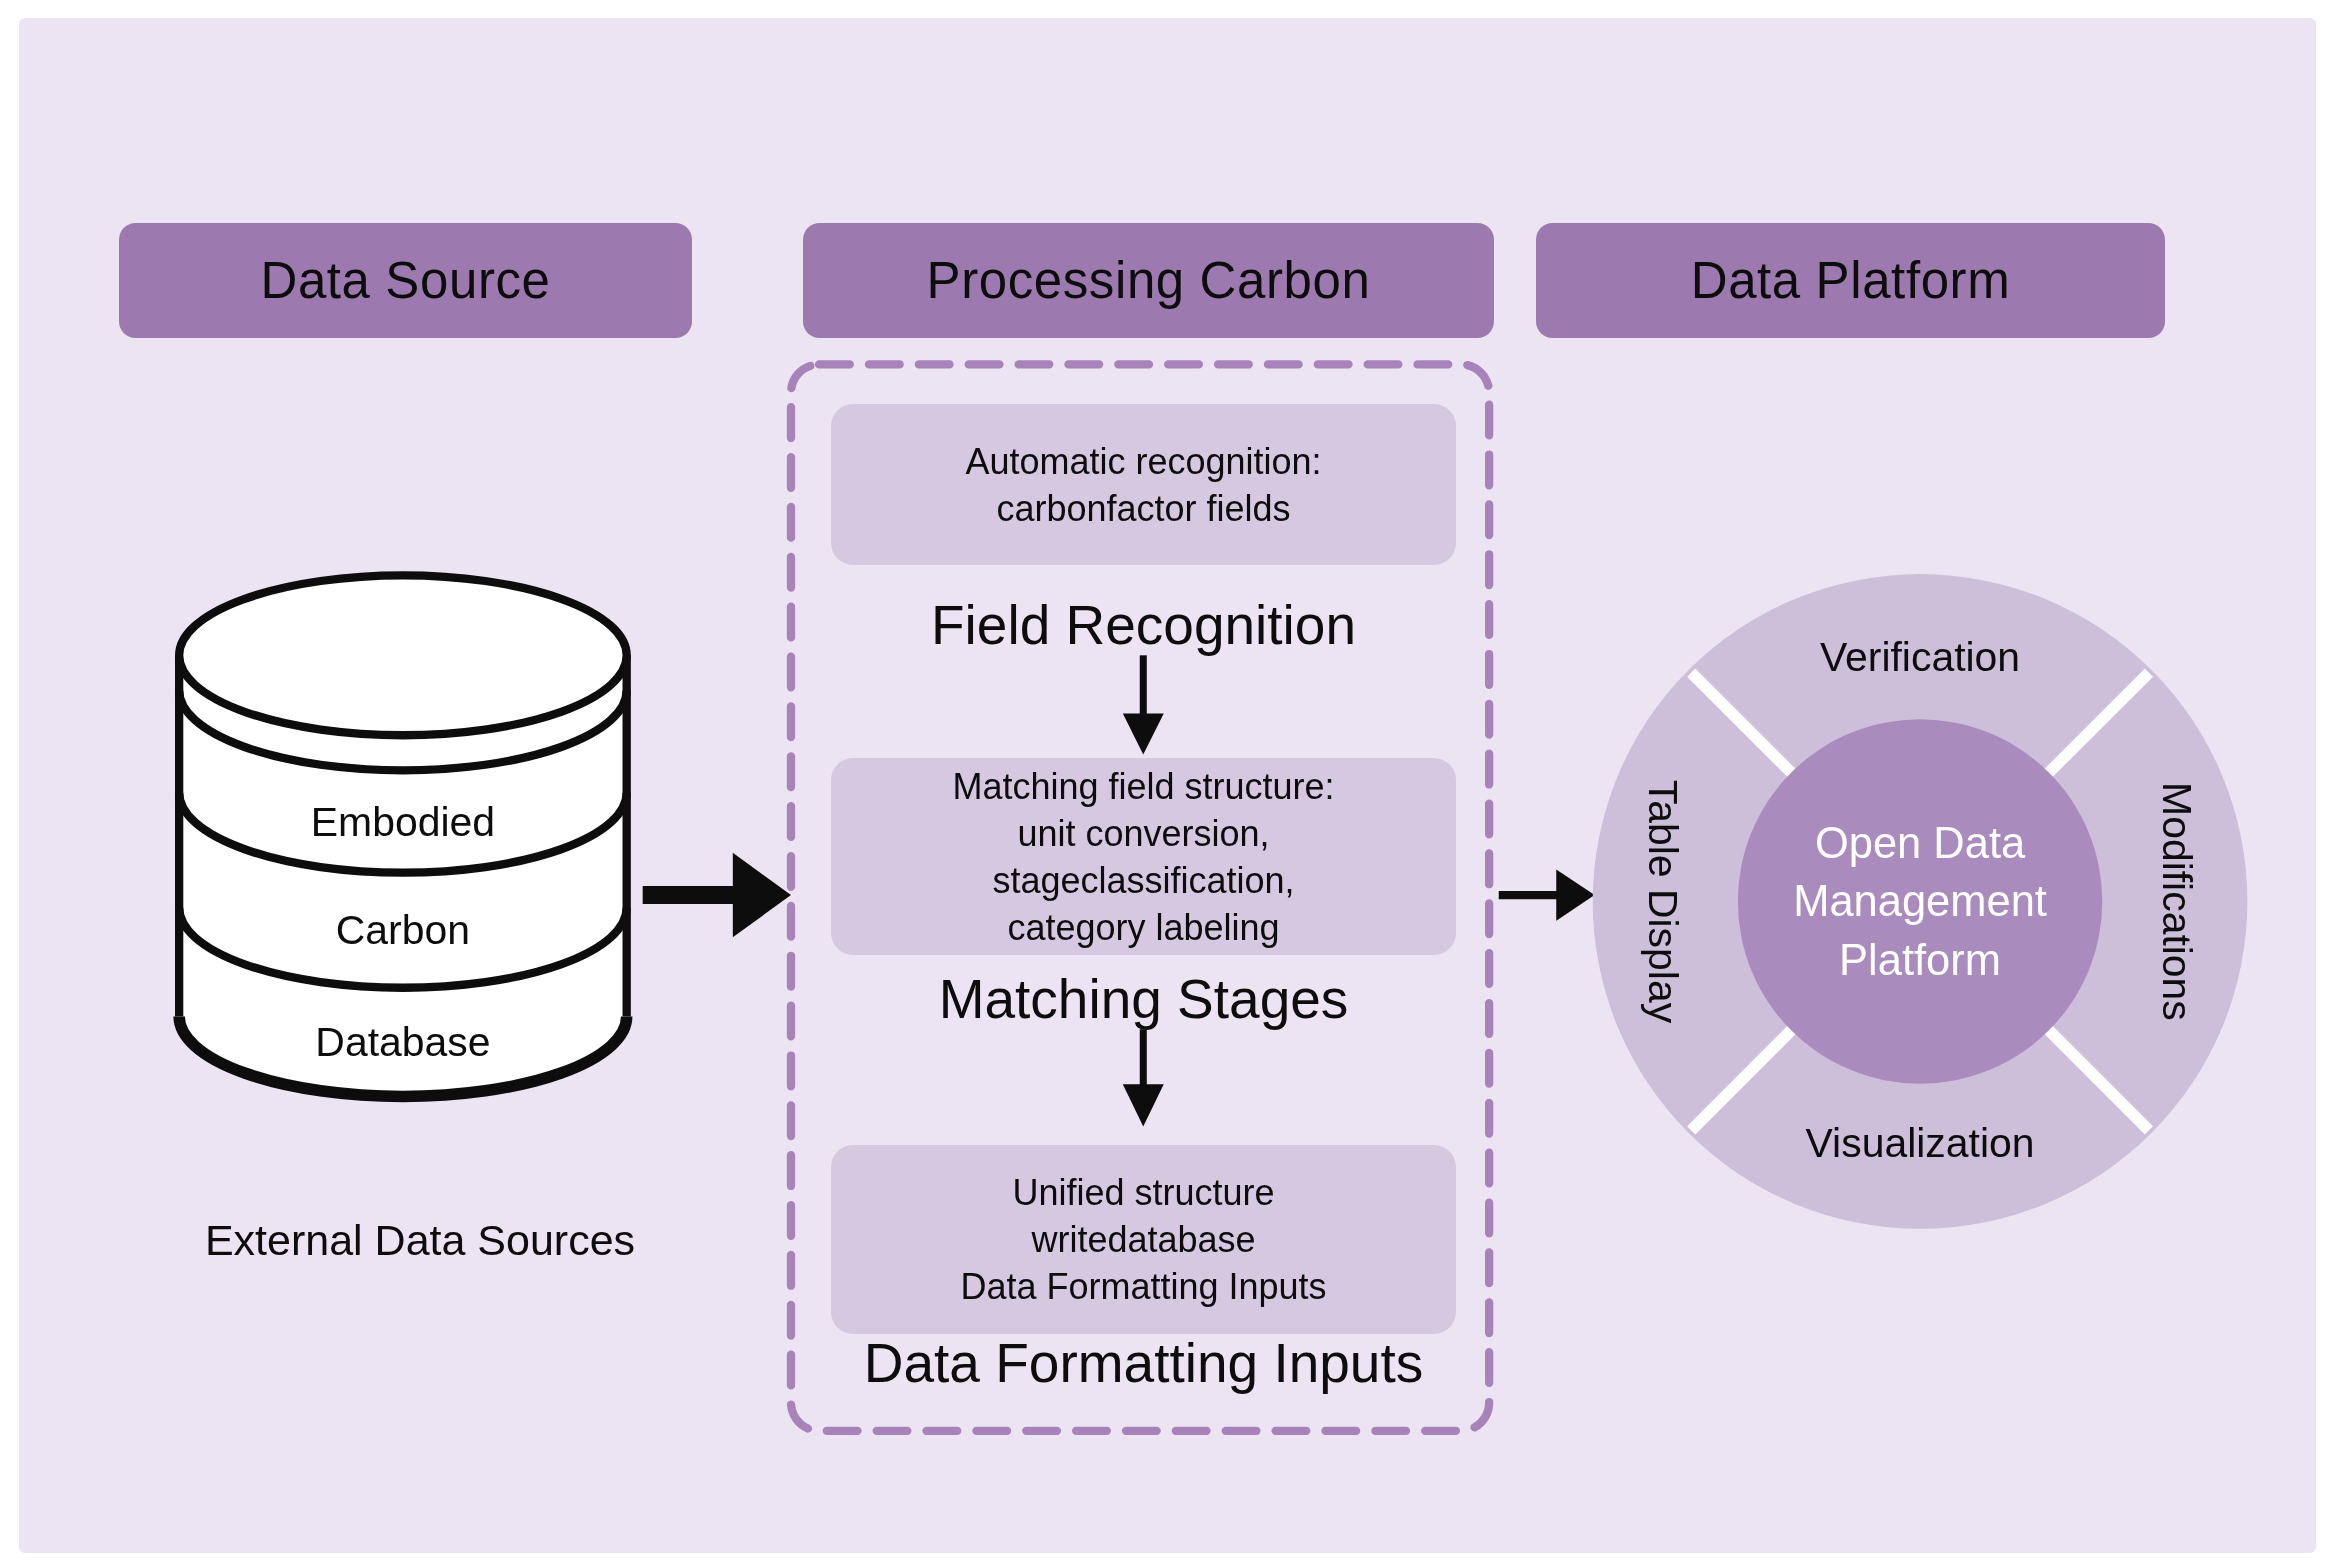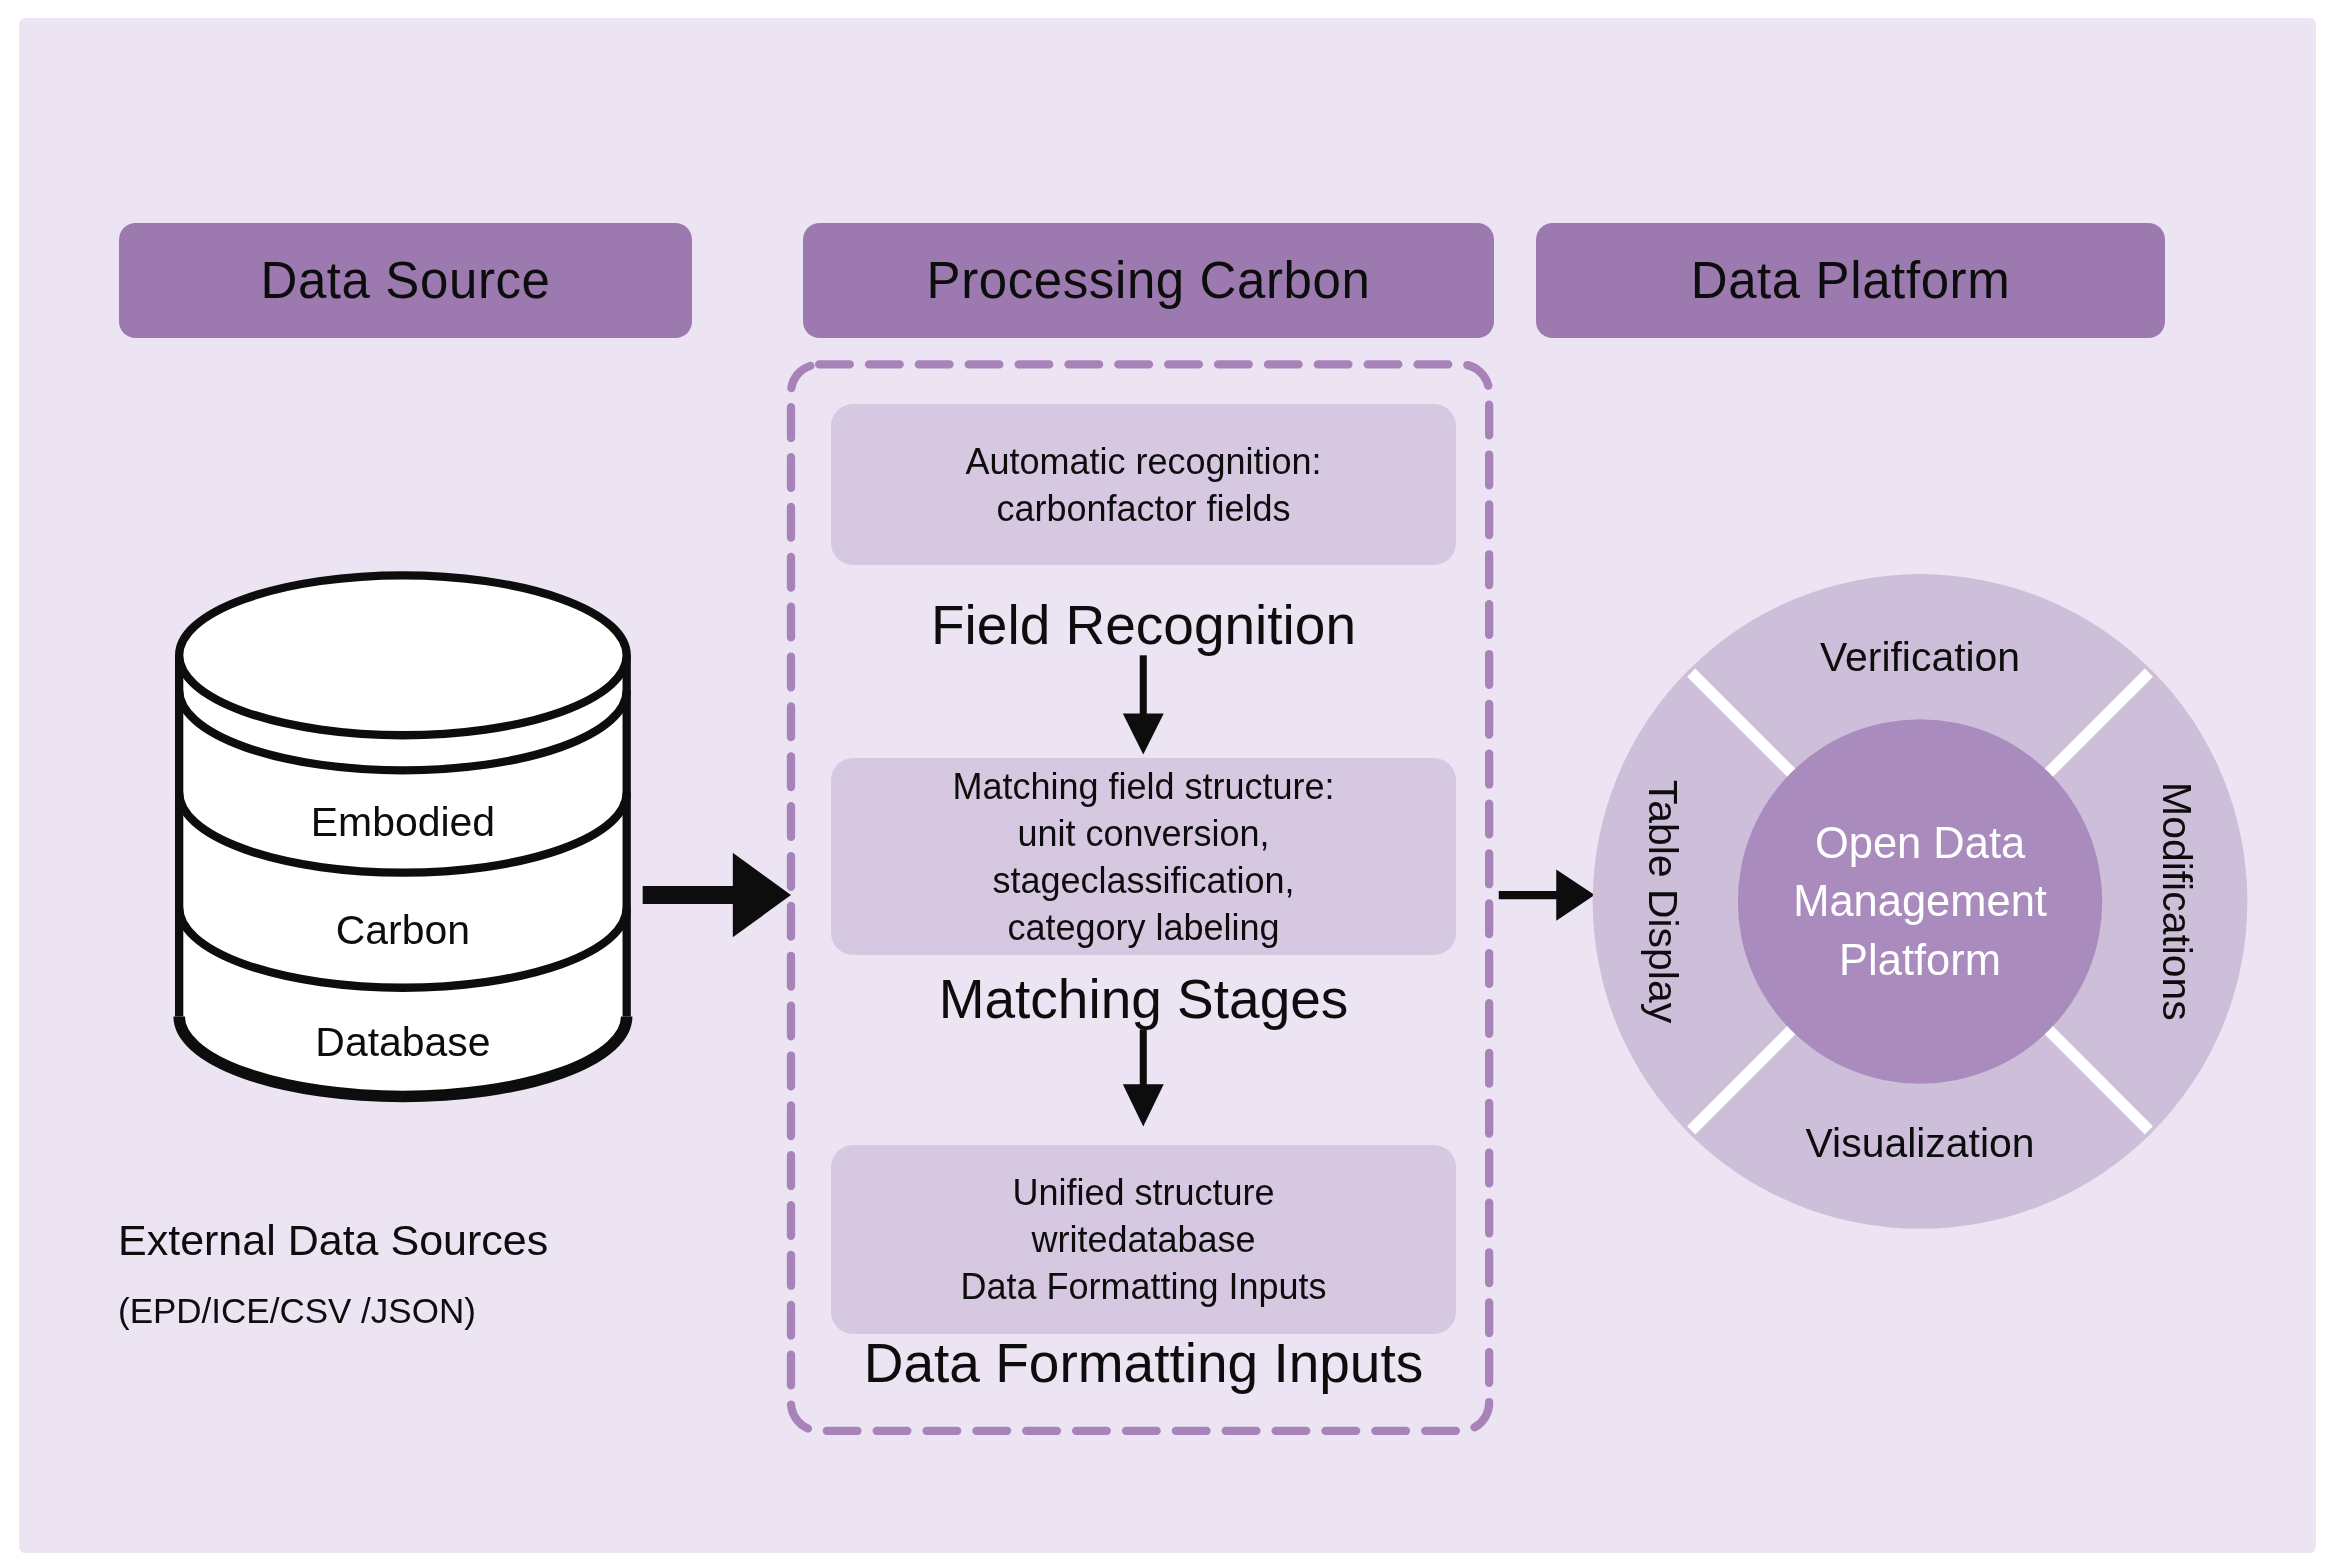--- a/index.html
+++ b/index.html
@@ -28,21 +28,21 @@
   .sbox-1{top:404px;height:161px;}
   .sbox-2{top:758px;height:197px;}
   .sbox-3{top:1145px;height:189px;}
   .slabel{
     position:absolute;left:792px;width:703px;text-align:center;
     font-size:55px;line-height:42px;
   }
   .slabel-1{top:604px;}
   .slabel-2{top:978px;}
   .slabel-3{top:1342px;}
-  .caption{position:absolute;left:118px;width:576px;}
+  .caption{position:absolute;left:132px;width:576px;text-align:center;}
   .caption-title{top:1218px;font-size:43px;line-height:45px;}
   .caption-subtitle{top:1293px;font-size:35px;line-height:36px;}
   svg text{font-family:"Liberation Sans", sans-serif;}
   .cyl-label{font-size:64px;fill:#0d0d0d;}
   .ring-label{font-size:64px;fill:#0d0d0d;}
   .core-label{font-size:68px;fill:#ffffff;}
 </style>
 </head>
 <body>
 
@@ -132,16 +132,15 @@
   <div class="slabel slabel-2">Matching Stages</div>
 
   <div class="sbox sbox-3">
     <div>Unified structure</div>
     <div>writedatabase</div>
     <div>Data Formatting Inputs</div>
   </div>
   <div class="slabel slabel-3">Data Formatting Inputs</div>
 
   <div class="caption caption-title">External Data Sources</div>
-  <div class="caption caption-subtitle">(EPD/ICE/CSV /JSON)</div>
 
 </div>
 
 
 </body></html>

